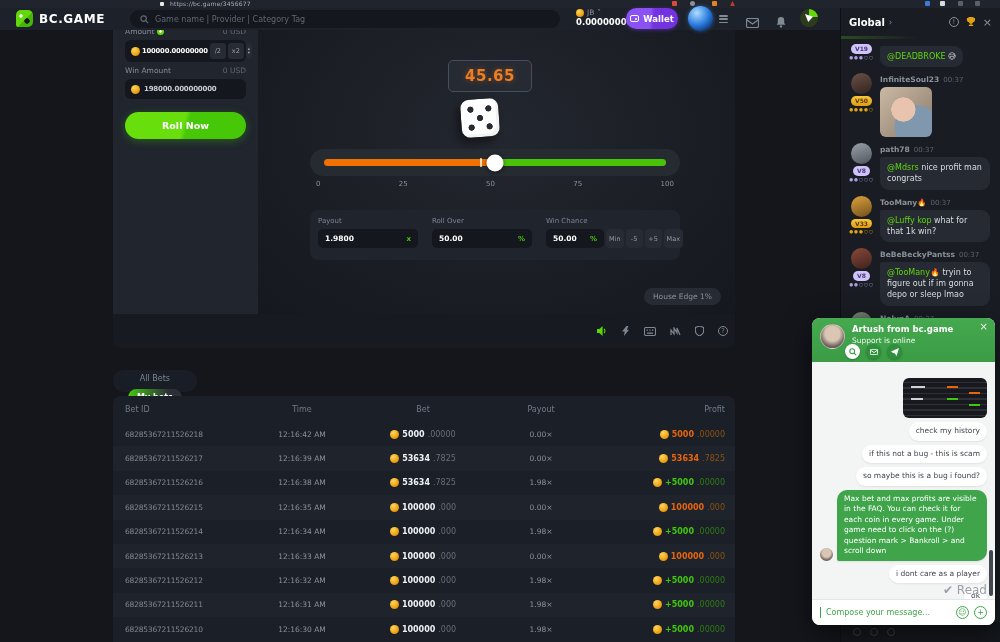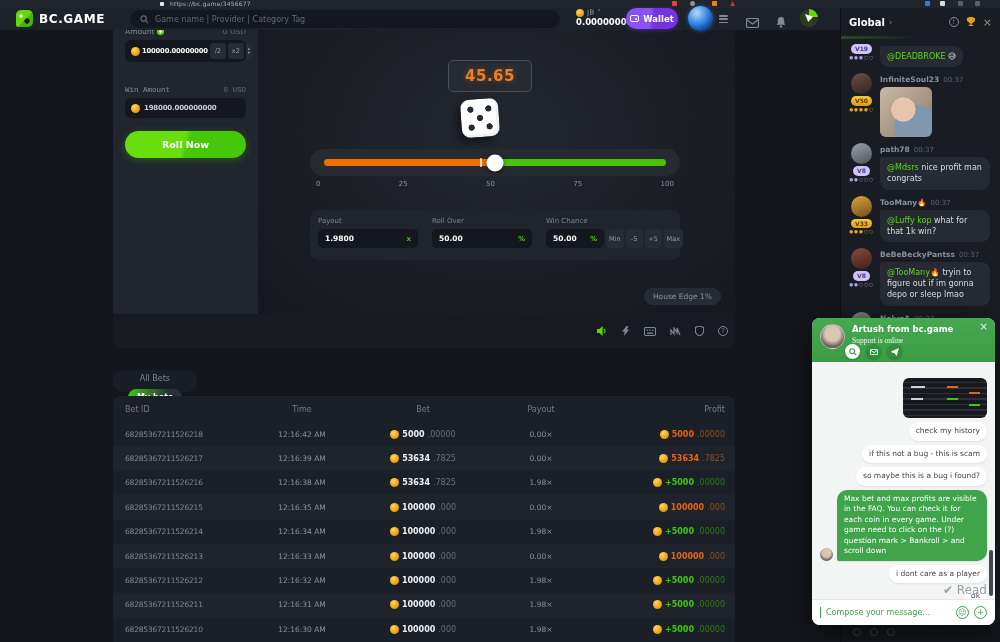--- a/index.html
+++ b/index.html
@@ -138,21 +138,21 @@
   .msg-image{display:none;width:52px;height:50px;border-radius:6px;background:radial-gradient(circle at 45% 45%,#e8c4ae 0 30%,transparent 31%),radial-gradient(circle at 70% 80%,#7f98ad 0 40%,transparent 41%),linear-gradient(135deg,#cbb9a4,#8a7a6a);}
   .msg[data-img="1"] .msg-image{display:block;}
   .chat-inputbar{position:absolute;left:0;right:0;bottom:0;height:20px;background:#14171c;display:flex;align-items:center;gap:9px;padding:0 12px;}
   .dim-ico{width:8px;height:8px;border:1px solid #3a3f46;border-radius:50%;}
 
   
   .support{position:absolute;left:812px;top:318px;width:183px;height:307px;border-radius:8px;overflow:hidden;background:#f3f4f4;box-shadow:0 8px 28px rgba(0,0,0,.55);z-index:6;}
   .sup-head{position:absolute;left:0;top:0;right:0;height:44px;background:linear-gradient(#45a94f,#3b9c45);color:#fff;}
   .sup-avatar{position:absolute;left:8px;top:6px;width:25px;height:25px;border-radius:50%;background:radial-gradient(circle at 50% 38%,#d9c7b4 0 40%,#6e615b 70%);border:1px solid rgba(255,255,255,.45);}
   .sup-title{margin:6px 0 0 40px;font-size:8.5px;font-weight:bold;}
-  .sup-sub{margin:2px 0 0 40px;font-size:7.5px;opacity:.92;font-family:Liberation Serif, serif;}
+  .sup-sub{margin:2px 0 0 40px;font-size:7.5px;opacity:.92;}
   .sup-close{position:absolute;right:7px;top:3px;font-size:10px;color:#eaf5ea;}
   .sup-quick{position:absolute;left:33px;top:26px;display:flex;gap:6px;}
   .qbtn{width:15px;height:15px;border-radius:50%;display:flex;align-items:center;justify-content:center;box-shadow:0 1px 2px rgba(0,0,0,.25);}
   .qbtn.q-search{background:#fff;color:#3b9c45;}
   .qbtn.q-mail,.qbtn.q-send{background:#2f8f3c;color:#fff;}
   .sup-body{position:absolute;left:0;right:0;top:44px;bottom:26px;padding:16px 8px;display:flex;flex-direction:column;gap:4px;overflow:hidden;background:#f3f4f4;}
   .s-row{display:flex;width:100%;}
   .s-row[data-side="user"]{justify-content:flex-end;}
   .s-bubble{background:#fff;border-radius:10px;padding:4px 7px;font-size:7.5px;color:#41464d;box-shadow:0 1px 2px rgba(0,0,0,.08);max-width:150px;line-height:1.4;}
   .s-row[data-side="agent"]{align-items:flex-end;gap:4px;}
@@ -251,21 +251,21 @@
       <div class="amt-input">
         <span class="coin"></span>
         <span class="amt-val">100000.00000000</span>
         <span class="mini-btn">/2</span>
         <span class="mini-btn">x2</span>
         <span class="stepper">
           <span>▴</span>
           <span>▾</span>
         </span>
       </div>
-      <div class="row-lab" style="margin-top:24px;font-family:Liberation Mono, monospace;">
+      <div class="row-lab" style="margin-top:4px;">
         <span>Win Amount</span>
         <span class="usd">0 USD</span>
       </div>
       <div class="win-pill">
         <span class="coin"></span>
         <span class="win-val">198000.000000000</span>
       </div>
       <div class="roll-btn">Roll Now</div>
     </div>
 

